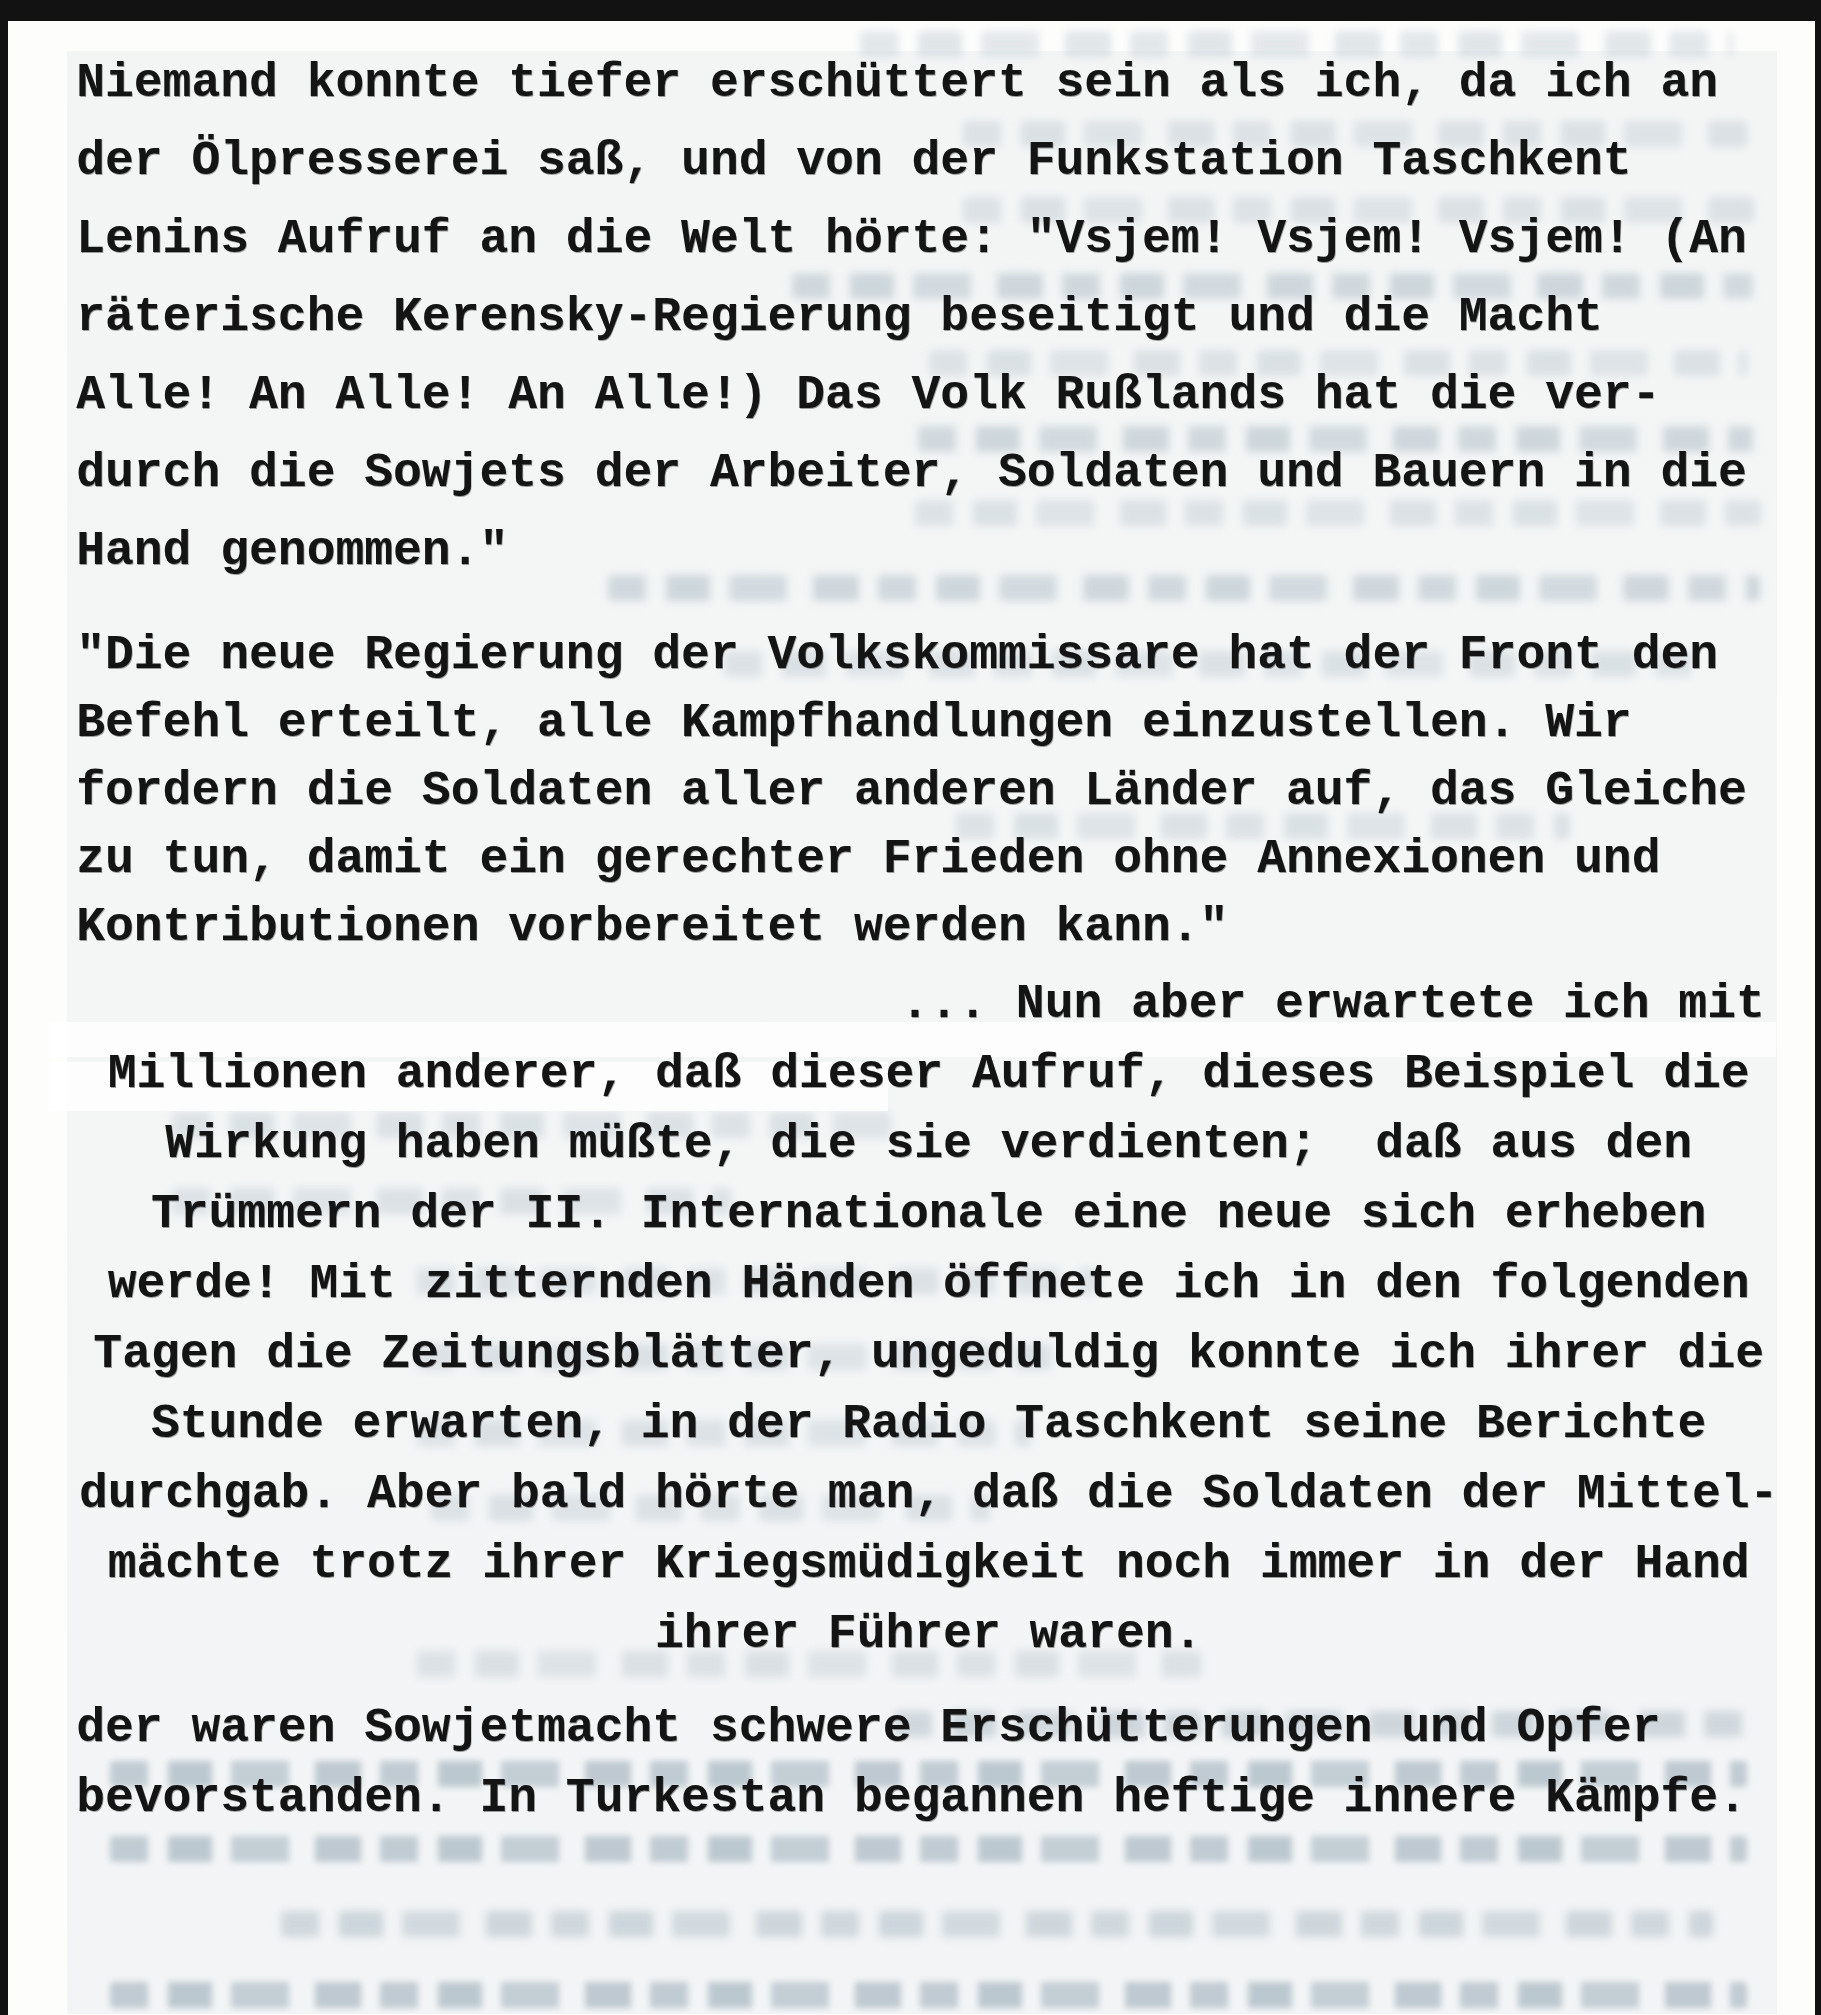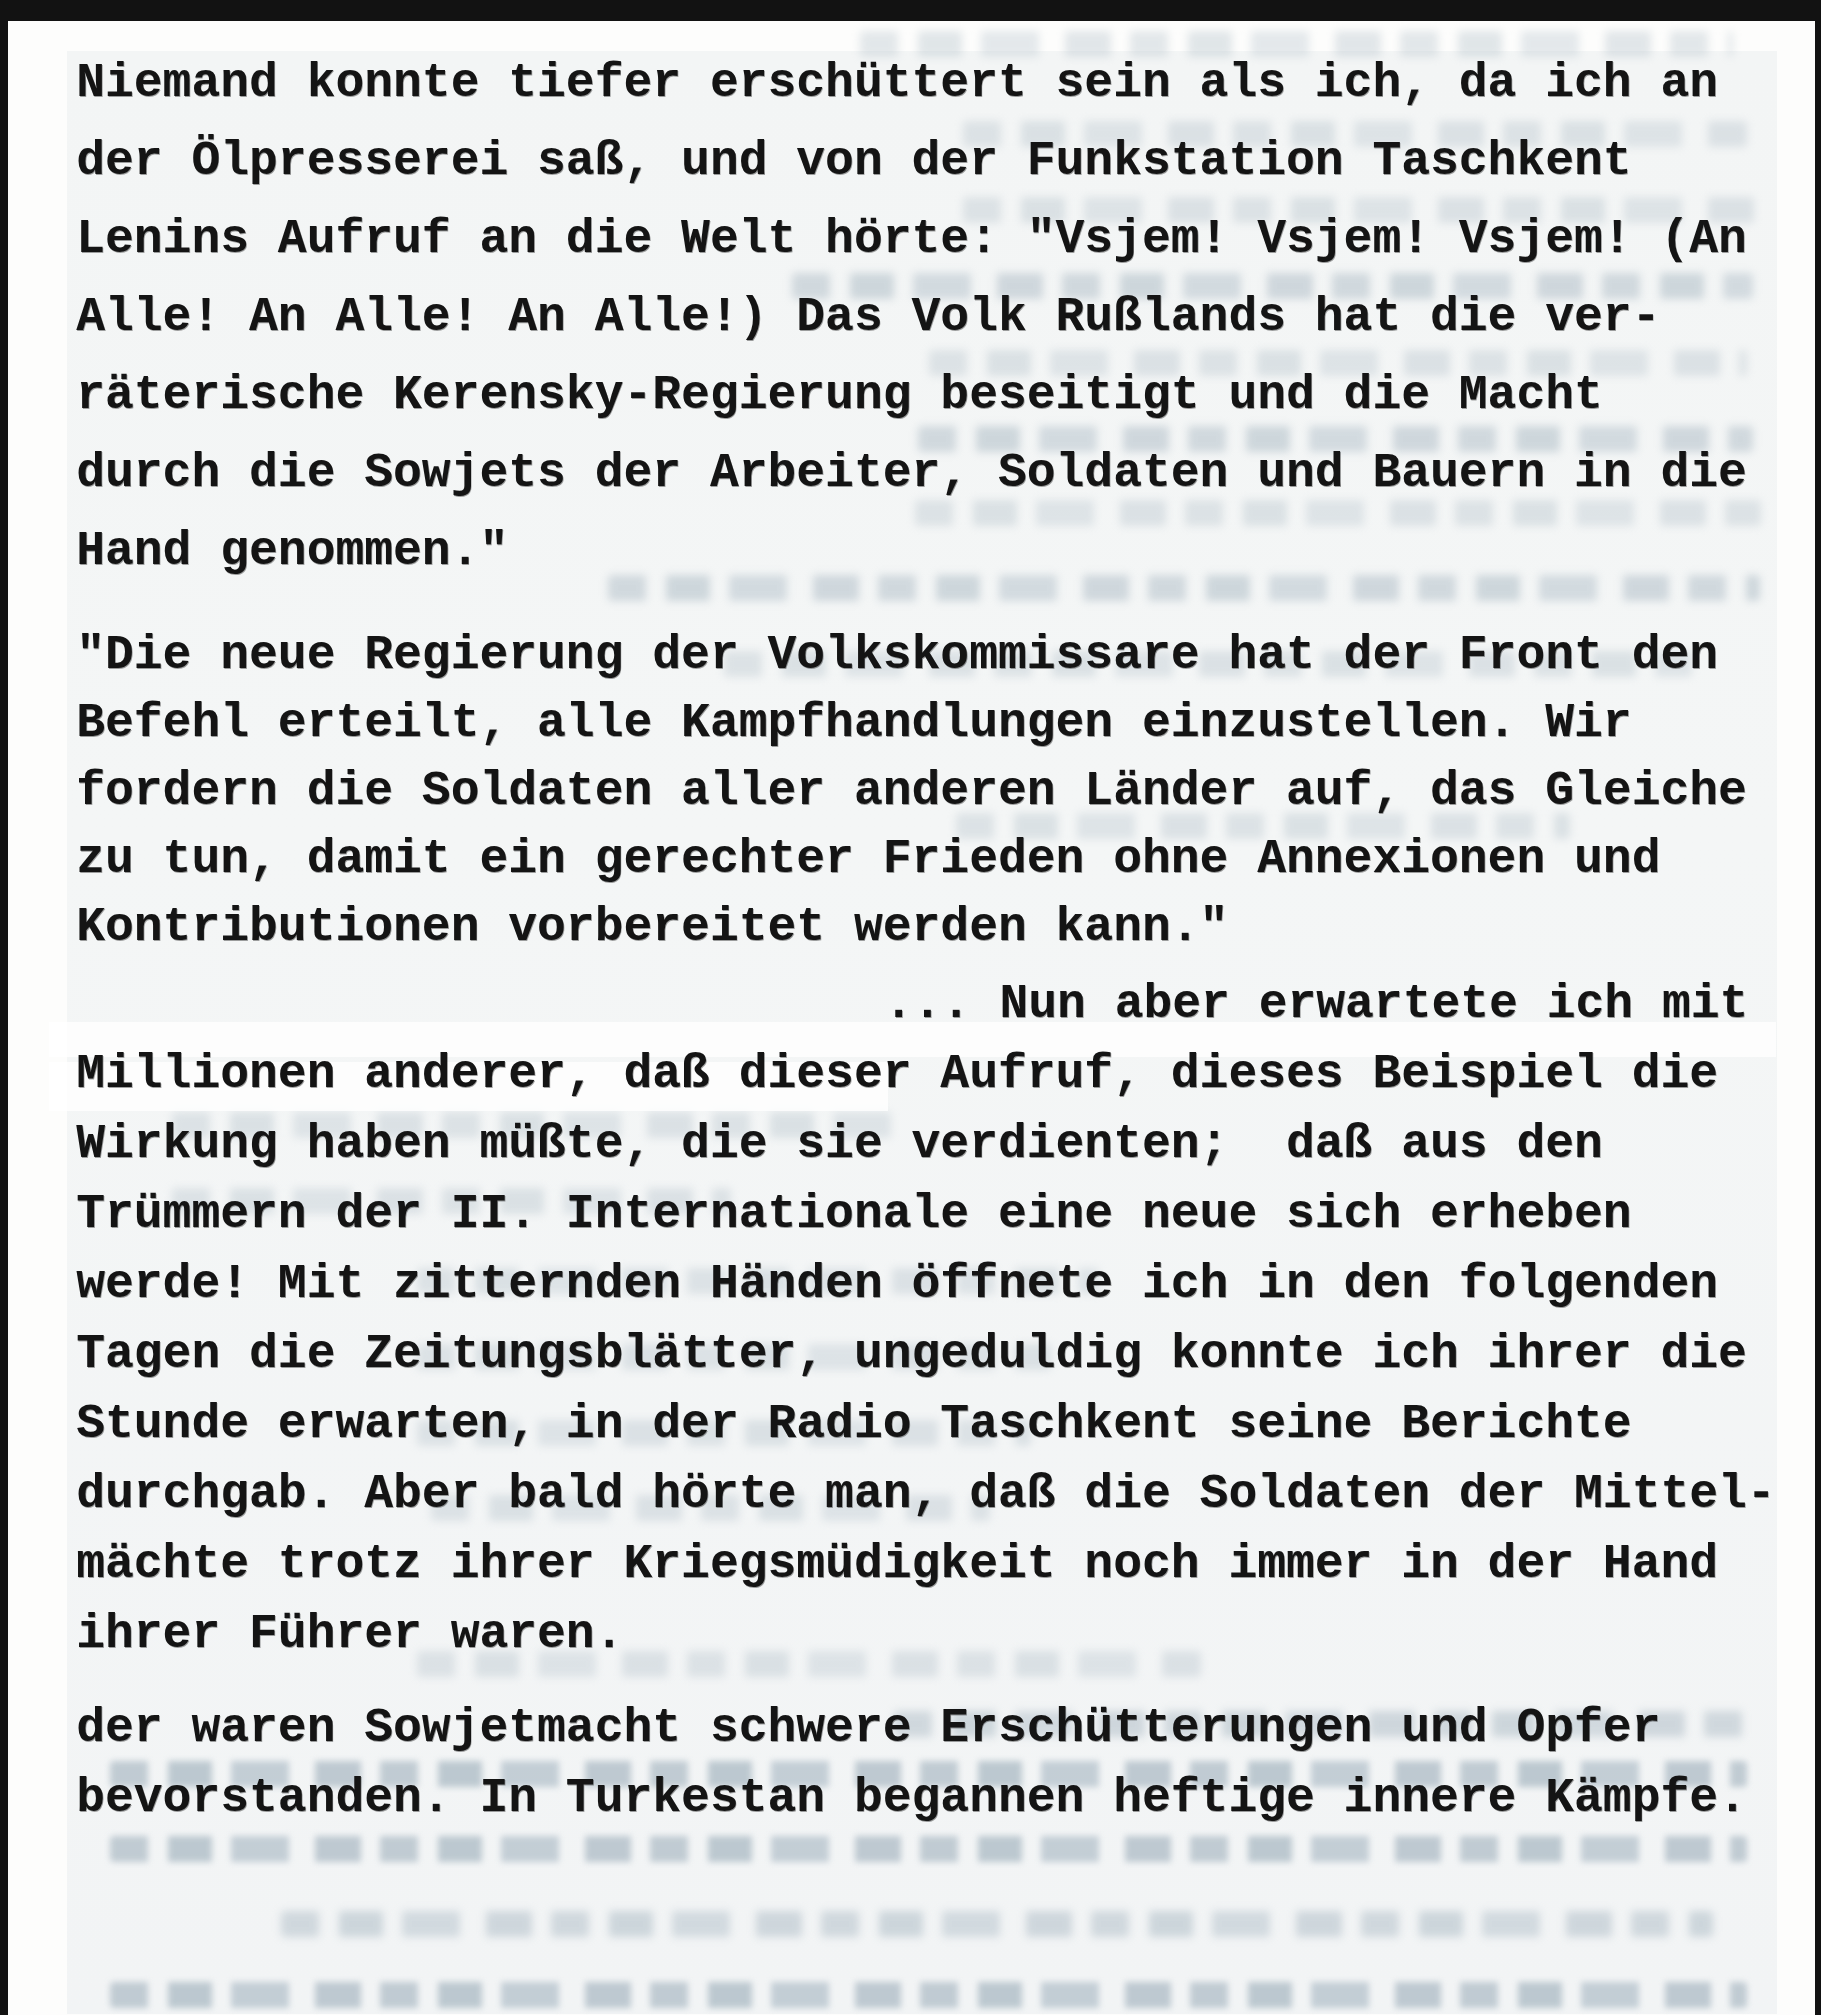--- a/index.html
+++ b/index.html
@@ -12,21 +12,21 @@
   .ghost.strong{opacity:.72;filter:blur(3.4px);}
   .ghost.faint{opacity:.33;}
   .band{position:absolute;background:rgba(255,255,255,.78);}
   .textcol{position:absolute;left:68px;top:22.5px;width:1705px;
     font-family:"Liberation Mono","DejaVu Sans Mono",monospace;
     font-weight:700;font-size:48px;color:#141414;
     text-shadow:0.7px 0.7px 0 rgba(10,10,10,.38);}
   .line{white-space:pre;}
   .p1 .line{line-height:78px;}
   .p2 .line{line-height:68px;}
-  .p3 .line{line-height:70px;}
+  .p3 .line{line-height:70px;text-align:center;}
   .p4 .line{line-height:70px;}
   .p2{margin-top:31px;}
   .p3{margin-top:8.2px;}
   .p4{margin-top:24.5px;}
   .indent{padding-left:808px;}
 </style>
 </head>
 <body>
 
 <div class="frame">
@@ -57,22 +57,22 @@
     <div class="ghost strong" style="left:102px;top:1961px;width:1637px;"></div>
 
     <div class="band" style="left:41px;top:1001px;width:1727px;height:35px;"></div>
     <div class="band" style="left:41px;top:1041px;width:839px;height:49px;"></div>
 
     <div class="textcol">
       <div class="para p1">
         <div class="line">Niemand konnte tiefer erschüttert sein als ich, da ich an</div>
         <div class="line">der Ölpresserei saß, und von der Funkstation Taschkent</div>
         <div class="line">Lenins Aufruf an die Welt hörte: "Vsjem! Vsjem! Vsjem! (An</div>
+        <div class="line">räterische Kerensky-Regierung beseitigt und die Macht</div>
         <div class="line">Alle! An Alle! An Alle!) Das Volk Rußlands hat die ver-</div>
-        <div class="line">räterische Kerensky-Regierung beseitigt und die Macht</div>
         <div class="line">durch die Sowjets der Arbeiter, Soldaten und Bauern in die</div>
         <div class="line">Hand genommen."</div>
       </div>
       <div class="para p2">
         <div class="line">"Die neue Regierung der Volkskommissare hat der Front den</div>
         <div class="line">Befehl erteilt, alle Kampfhandlungen einzustellen. Wir</div>
         <div class="line">fordern die Soldaten aller anderen Länder auf, das Gleiche</div>
         <div class="line">zu tun, damit ein gerechter Frieden ohne Annexionen und</div>
         <div class="line">Kontributionen vorbereitet werden kann."</div>
       </div>

